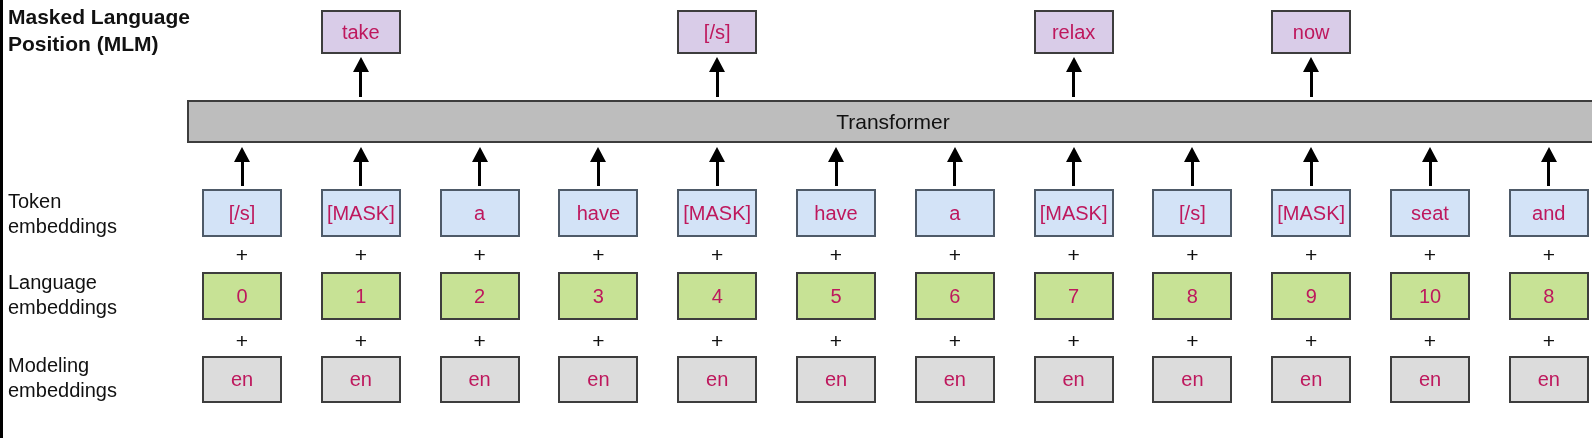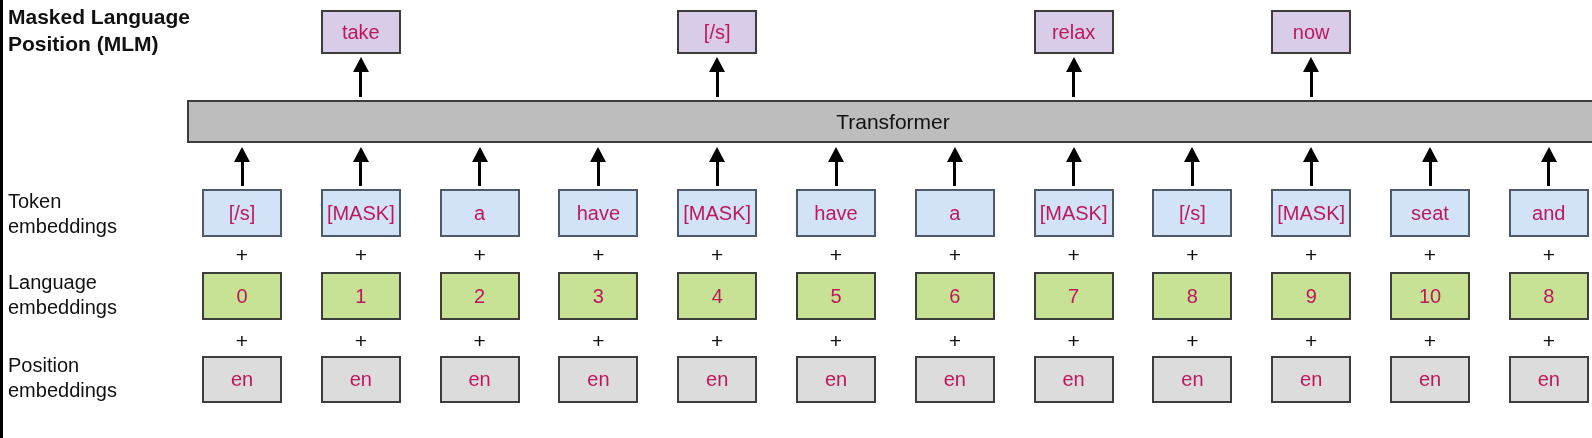--- a/index.html
+++ b/index.html
@@ -111,21 +111,21 @@
 
   <div class="row-label token">
     <div>Token</div>
     <div>embeddings</div>
   </div>
   <div class="row-label position">
     <div>Language</div>
     <div>embeddings</div>
   </div>
   <div class="row-label language">
-    <div>Position</div>
+    <div>Modeling</div>
     <div>embeddings</div>
   </div>
 
   <div class="transformer" style="background: rgb(189, 189, 189);">
     <span>Transformer</span>
   </div>
 
   <div id="generated">
       <div class="cell pred-cell" style="left: 320.8px; top: 10px; background: rgb(217, 204, 232);">take</div>
       <div class="arrow" style="left: 351.8px; top: 57px; height: 40px;">

